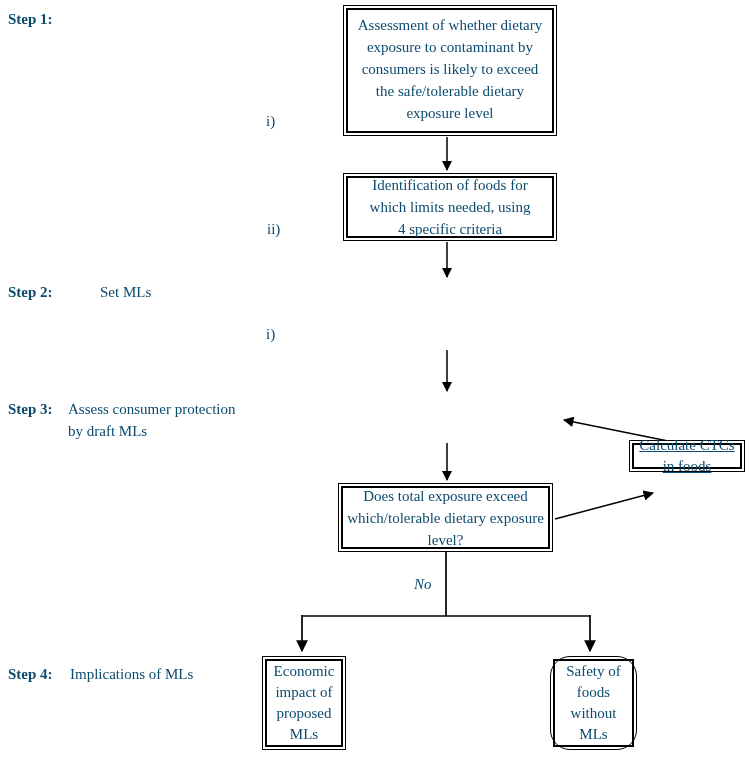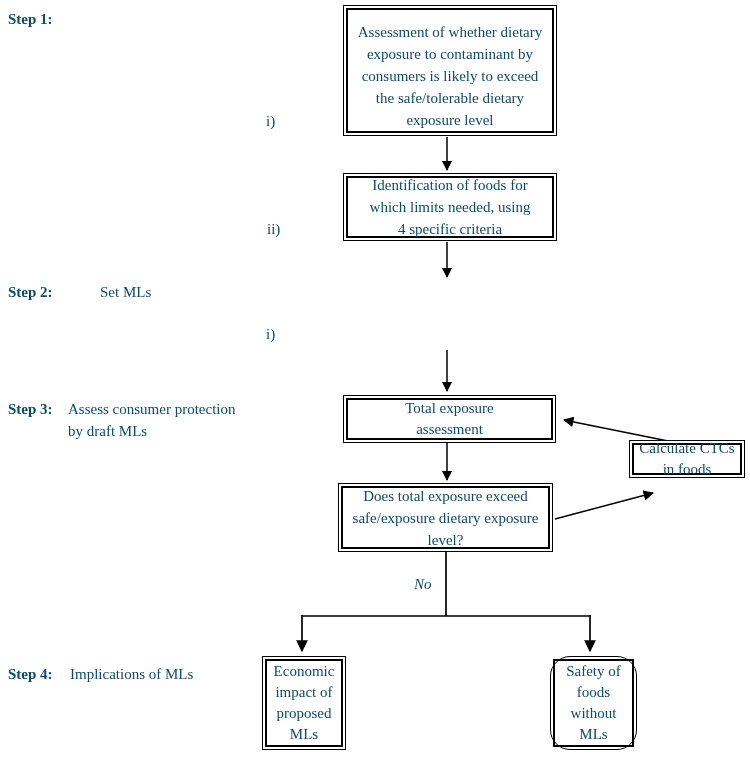--- a/index.html
+++ b/index.html
@@ -34,21 +34,21 @@
   .dbox-inner {
     box-sizing: border-box;
     width: 100%;
     height: 100%;
     border: 2px solid #000000;
     display: flex;
     align-items: center;
     justify-content: center;
   }
   .dbox.align-top .dbox-inner {
-    align-items: flex-end;
+    align-items: flex-start;
     padding-top: 4px;
   }
   .dbox-text {
     text-align: center;
     white-space: pre-line;
     font-size: 15px;
     line-height: 22px;
   }
   .label {
     position: absolute;
@@ -118,38 +118,32 @@
 
   <div class="dbox" style="left:343px; top:173px; width:214px; height:68px;">
     <div class="dbox-inner">
       <div class="dbox-text">Identification of foods for
 which limits needed, using
 4 specific criteria</div>
     </div>
   </div>
 
 
-  <div class="dbox" style="left:343px; top:395px; width:213px; height:48px;">
-    <div class="dbox-inner">
-      <div class="dbox-text" style="line-height:21px;">Total exposure
-assessment</div>
-    </div>
-  </div>
 
-  <div class="dbox" style="left:629px; top:440px; width:116px; height:38px;">
+  <div class="dbox" style="left:629px; top:440px; width:116px; height:32px;text-decoration:underline;">
     <div class="dbox-inner">
       <div class="dbox-text" style="line-height:21px;">Calculate CTCs
 in foods</div>
     </div>
   </div>
 
   <div class="dbox" style="left:338px; top:483px; width:215px; height:69px;">
     <div class="dbox-inner">
       <div class="dbox-text">Does total exposure exceed
-safe/exposure dietary exposure
+which/tolerable dietary exposure
 level?</div>
     </div>
   </div>
 
   <div class="dbox" style="left:262px; top:656px; width:84px; height:94px;">
     <div class="dbox-inner">
       <div class="dbox-text" style="line-height:21px;">Economic
 impact of
 proposed
 MLs</div>

